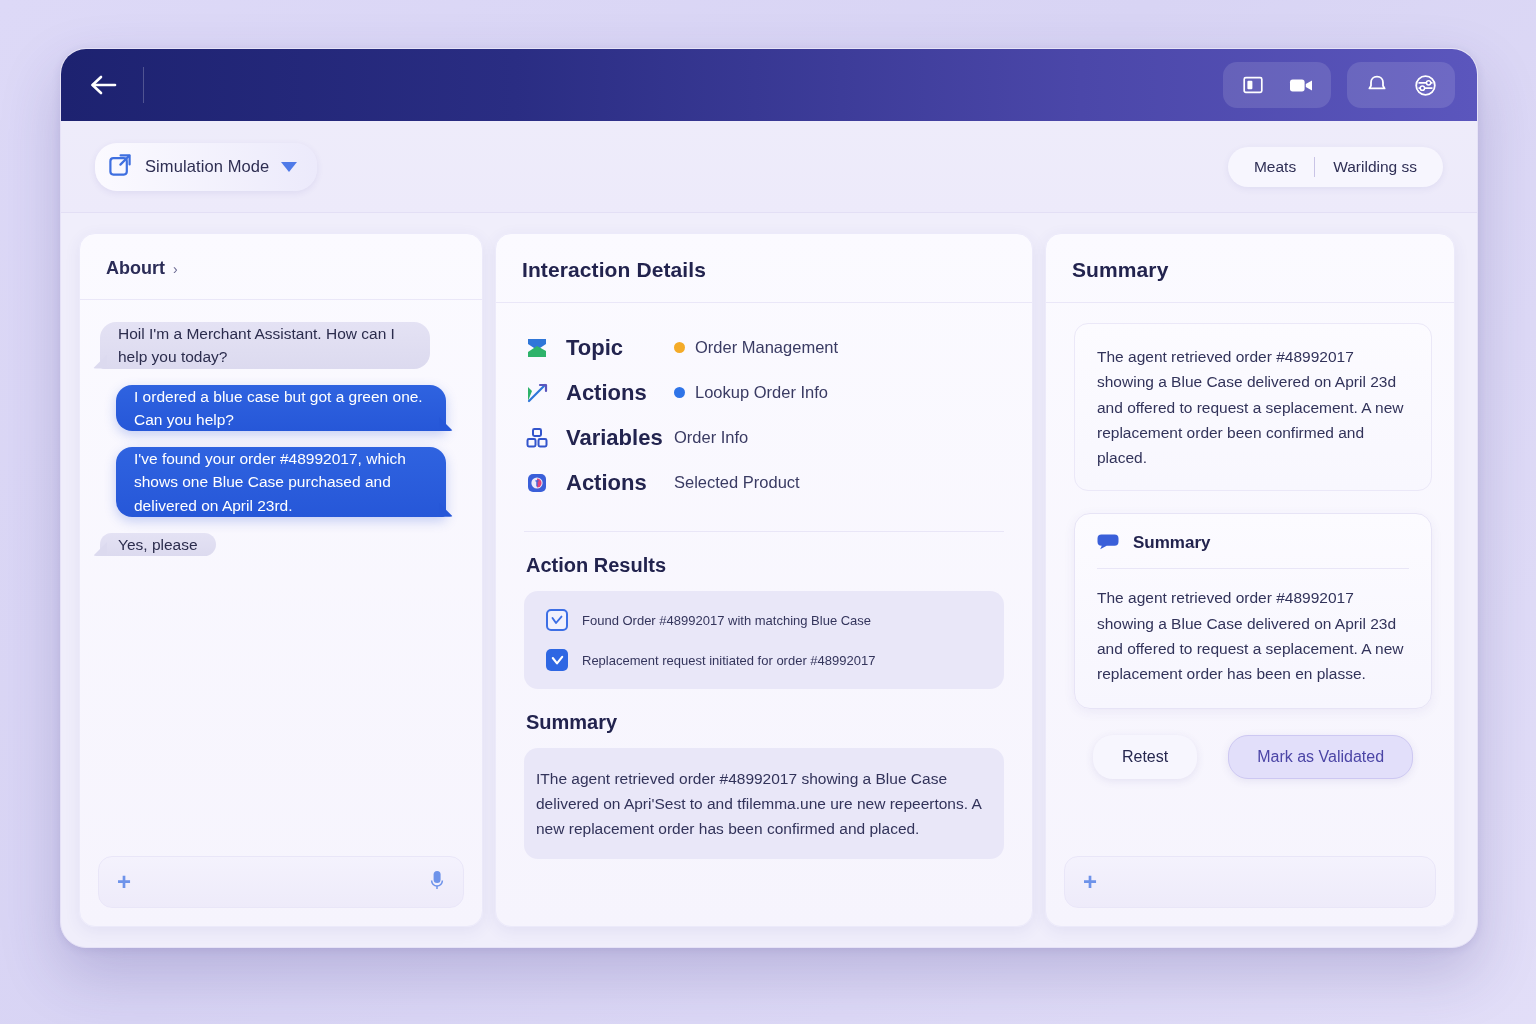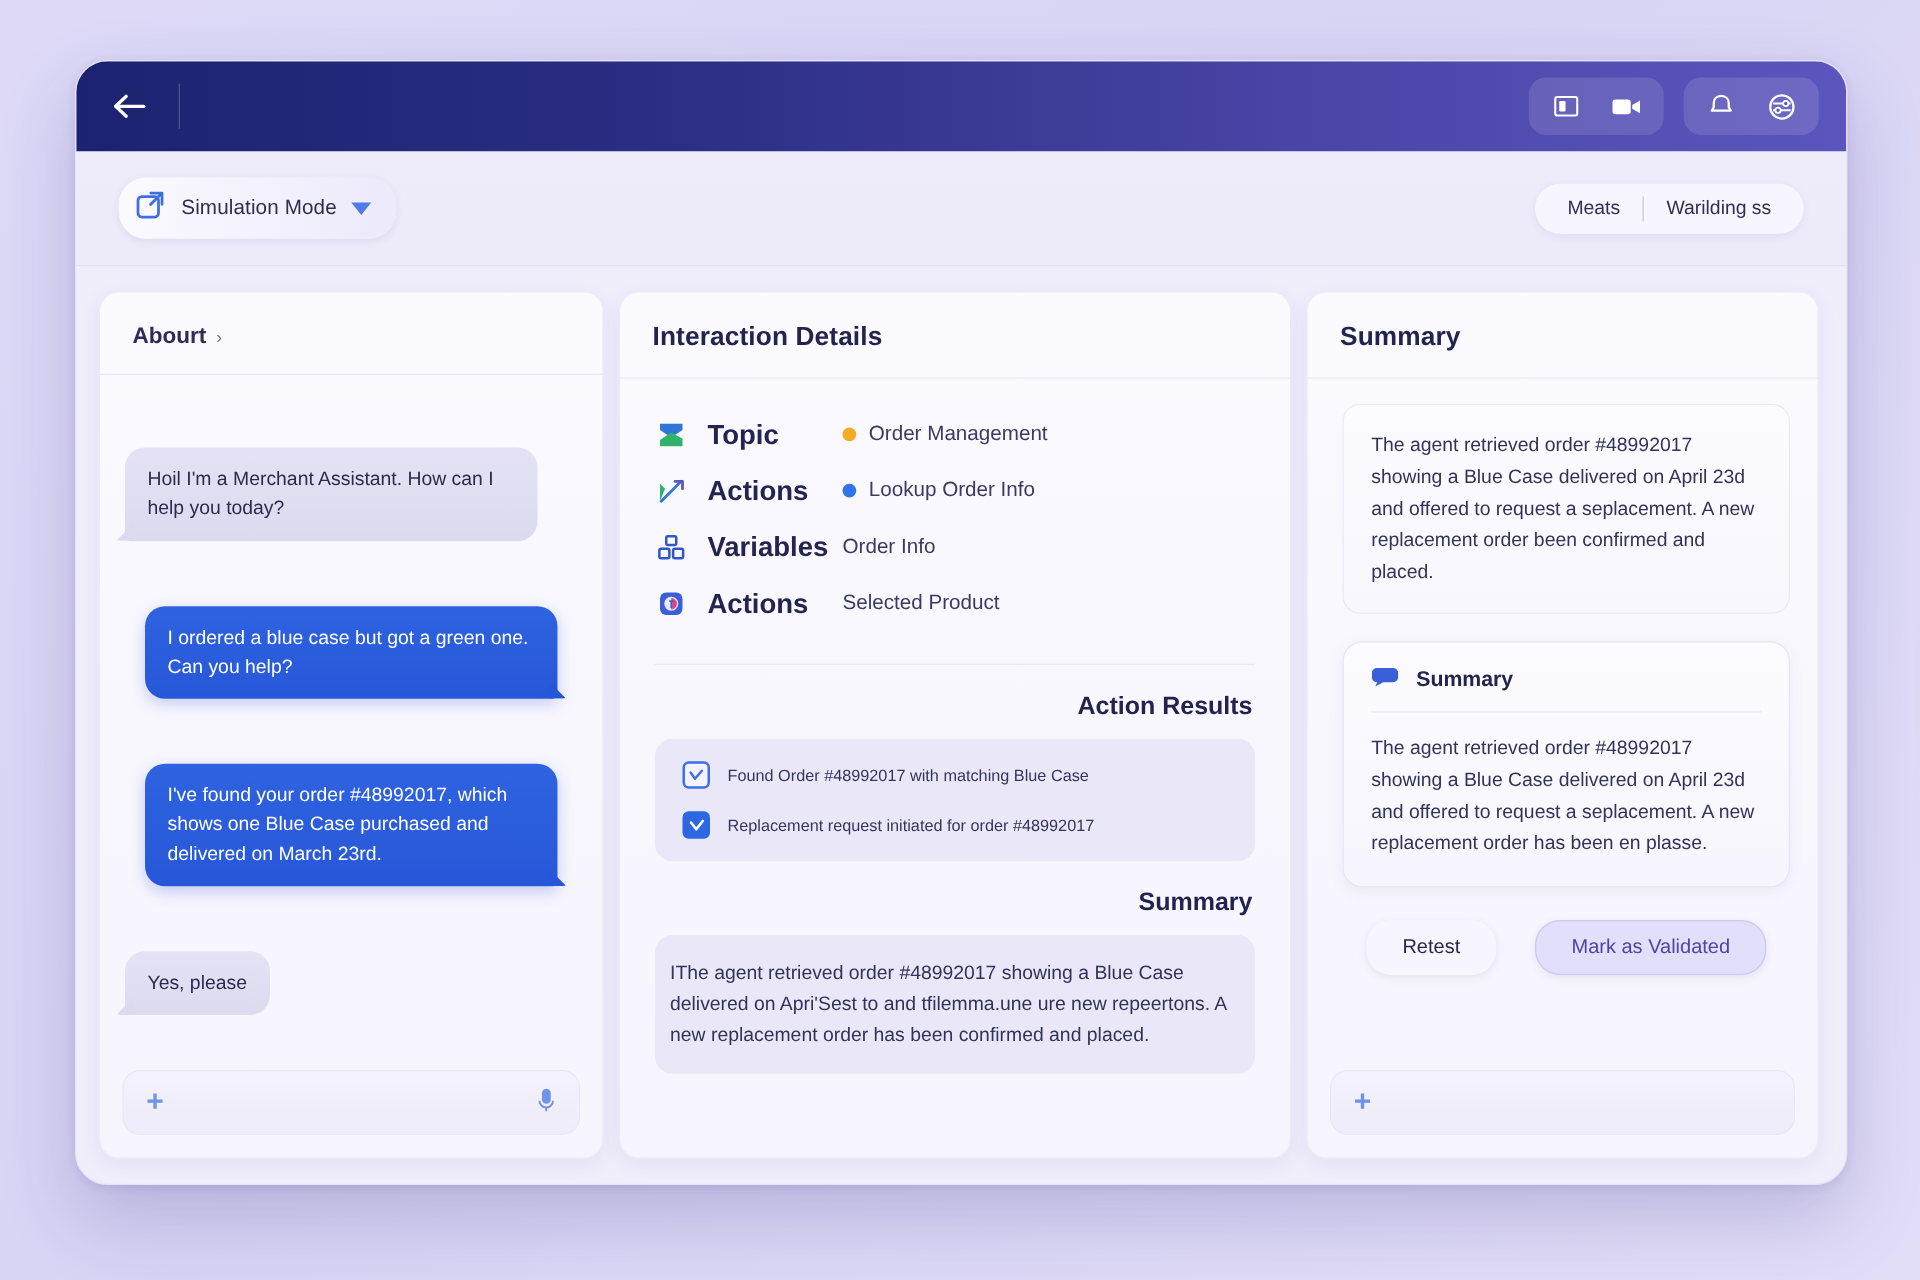--- a/index.html
+++ b/index.html
@@ -128,24 +128,23 @@
     padding: 22px 20px 6px 20px;
     display: flex; flex-direction: column; gap: 16px;
     overflow: hidden;
     position: relative;
   }
   .row { display: flex; align-items: flex-end; gap: 10px; }
   .row.out { justify-content: center; }
   .bubble {
     max-width: 330px;
     font-size: 15.5px; line-height: 1.5;
-    padding: 14px 18px;
+    padding: 0 18px;
     border-radius: 16px;
     position: relative;
-    margin-top: 36px;
   }
   .bubble.in {
     background: linear-gradient(180deg,#e4e2f4 0%, #dcdaef 100%);
     color: #2b2c4d;
     border-bottom-left-radius: 4px;
   }
   .bubble.in:after {
     content:""; position:absolute; left:-7px; bottom:0;
     width:14px; height:14px; background:#dcdaef;
     clip-path: polygon(100% 0, 100% 100%, 0 100%);
@@ -203,21 +202,20 @@
     font-size: 16.5px; color: #3a3b63;
     display: flex; align-items: center; gap: 10px;
   }
   .dot { width: 11px; height: 11px; border-radius: 50%; display:inline-block; }
 
   .sec-divider { height:1px; background:#e9e6f7; margin: 8px 28px 0 28px; }
 
   .sec-title {
     font-size: 20px; font-weight: 700; color: #22234e;
     padding: 22px 30px 14px 30px;
-    text-align: right;
   }
   .result-card {
     margin: 0 28px;
     background: #e9e7f8;
     border-radius: 14px;
     padding: 18px 22px;
     display: flex; flex-direction: column; gap: 18px;
   }
   .result-item {
     display: flex; align-items: center; gap: 14px;
@@ -373,21 +371,21 @@
         <div class="row">
           <div class="bubble in">Hoil I'm a Merchant Assistant. How can I help you today?</div>
         </div>
 
         <div class="row out">
           <div class="bubble out">I ordered a blue case but got a green one. Can you help?</div>
         </div>
 
 
         <div class="row out">
-          <div class="bubble out">I've found your order #48992017, which shows one Blue Case purchased and delivered on March 23rd.</div>
+          <div class="bubble out">I've found your order #48992017, which shows one Blue Case purchased and delivered on April 23rd.</div>
         </div>
 
         <div class="row">
           <div class="bubble in small">Yes, please</div>
         </div>
 
         <div class="spacer"></div>
       </div>
 
       <div class="composer">

